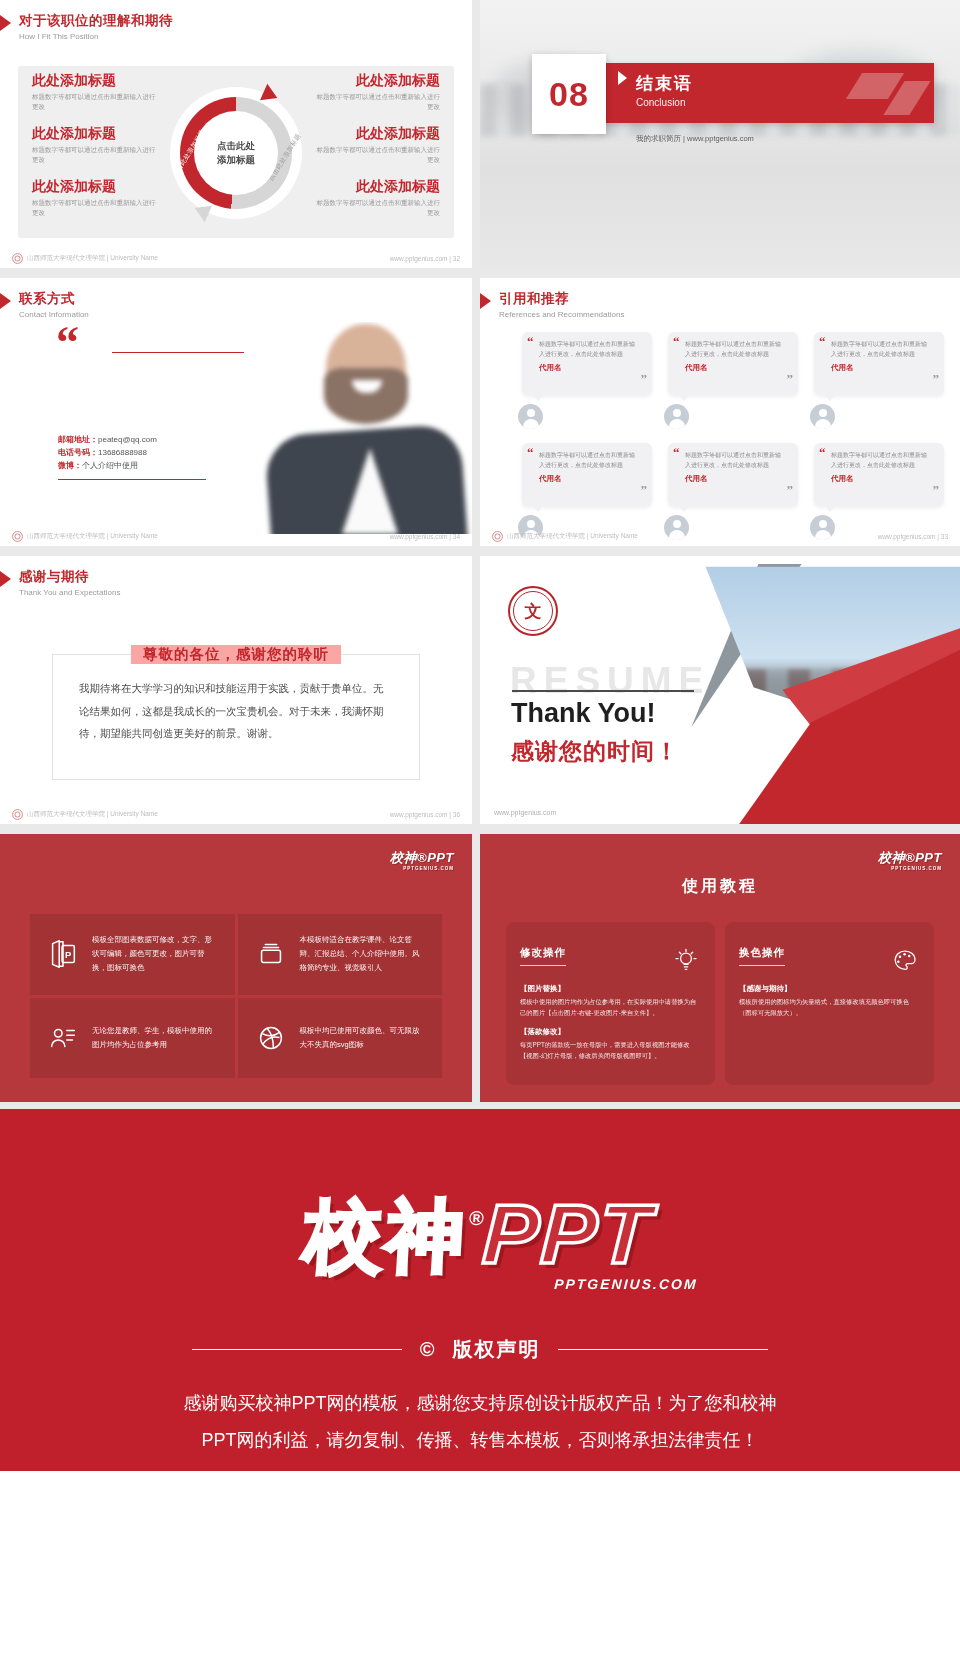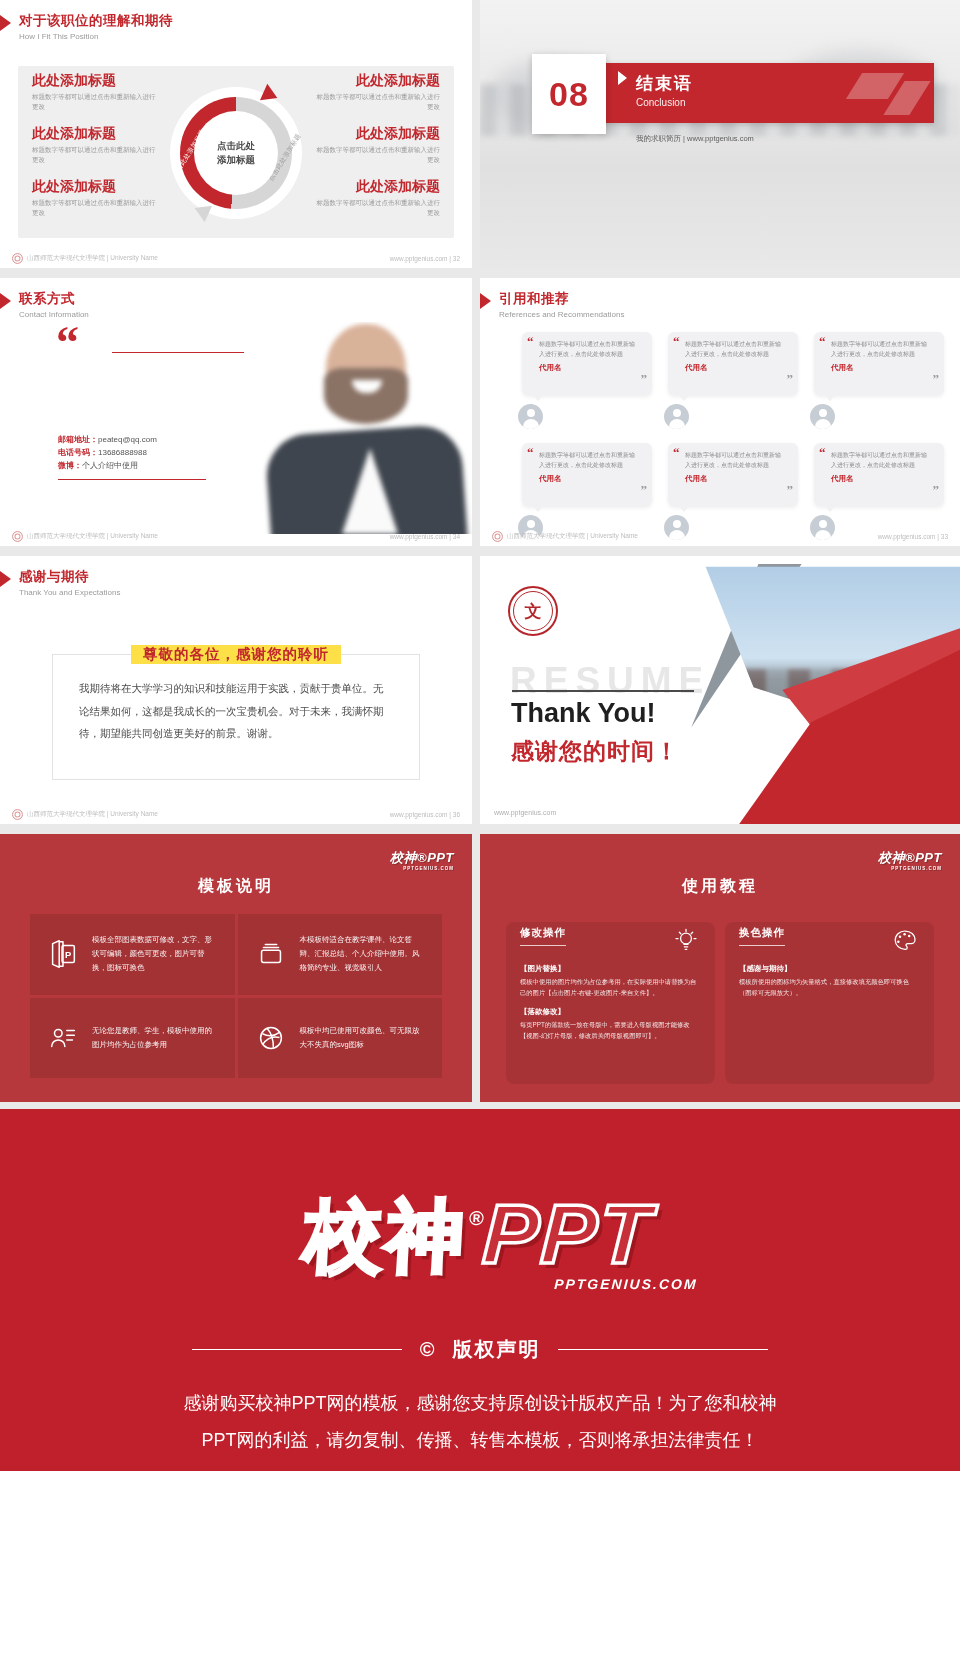--- a/index.html
+++ b/index.html
@@ -74,21 +74,21 @@
   .bubble p{margin:0 6px 0 8px;font-size:6px;line-height:1.7;color:#8d8d8d;}
   .bubble b.nm{display:block;margin:4px 0 0 8px;font-size:7.5px;color:#c1272d;}
   .ref-meta{display:flex;align-items:center;gap:8px;margin:9px 0 0 -4px;}
   .avatar{position:relative;width:25px;height:25px;border-radius:50%;background:#c7cdd5;overflow:hidden;flex:0 0 auto;}
   .avatar:before{content:"";position:absolute;top:5px;left:8.5px;width:8px;height:8px;background:#fff;border-radius:50%;}
   .avatar:after{content:"";position:absolute;top:15px;left:4.5px;width:16px;height:12px;background:#fff;border-radius:8px 8px 0 0;}
 
   
   .thanks-box{position:absolute;left:52px;right:52px;top:98px;bottom:44px;border:1px solid #e2e2e2;background:#fff;}
   .thanks-heading{position:absolute;top:-10px;left:0;right:0;text-align:center;}
-  .thanks-heading span{display:inline-block;background:#fde047;padding:0 12px;font-size:14.5px;font-weight:bold;color:#c1272d;letter-spacing:1px;}
+  .thanks-heading span{display:inline-block;background:#fca5a5;padding:0 12px;font-size:14.5px;font-weight:bold;color:#c1272d;letter-spacing:1px;}
   .thanks-body{margin:22px 26px 0;font-size:10.5px;line-height:2.15;color:#4c4c4c;}
 
   
   .res-gray-tri{position:absolute;inset:0;background:#8e969e;clip-path:polygon(58% 3%,67% 3%,44% 64%);z-index:1;}
   .res-photo{position:absolute;inset:0;clip-path:polygon(47% 4%,100% 4%,100% 74%,57% 49%);z-index:2;
     background:linear-gradient(180deg,#aecbe4 0%,#cfe2f1 38%,#9aa5ae 46%,#848f98 56%,#8fb3a0 66%,#6f9c88 88%,#7aa390 100%);}
   .res-photo .bld{position:absolute;left:0;right:0;top:42%;height:16%;background:repeating-linear-gradient(90deg,rgba(90,60,55,.5) 0 22px,rgba(140,145,150,.45) 22px 44px);filter:blur(2px);}
   .res-red-band{position:absolute;inset:0;background:#cf3d43;clip-path:polygon(63% 50%,100% 27%,100% 49%,71% 68%);z-index:3;}
   .res-red-tri{position:absolute;inset:0;background:#c1272d;clip-path:polygon(100% 35%,100% 100%,54% 100%,69% 62%);z-index:3;}
   .seal{position:absolute;left:28px;top:30px;width:46px;height:46px;border:2.5px solid #b5262b;border-radius:50%;display:flex;align-items:center;justify-content:center;z-index:4;}
@@ -104,21 +104,21 @@
   .slide-red{background:#b6383c;}
   .red-logo{position:absolute;top:14px;right:18px;text-align:right;color:#fff;z-index:4;text-shadow:1px 1px 0 rgba(0,0,0,.25);}
   .red-logo .lg-row{font-size:13px;font-weight:800;font-style:italic;letter-spacing:.5px;}
   .red-logo .lg-sub{display:block;font-size:4.5px;font-weight:bold;letter-spacing:1px;margin-top:-1px;}
   .red-title{position:absolute;top:42px;left:0;right:0;text-align:center;margin:0;font-size:16px;font-weight:bold;color:#fff;letter-spacing:3px;}
   .notes-grid{position:absolute;left:30px;right:30px;top:80px;bottom:24px;display:grid;grid-template-columns:1fr 1fr;grid-template-rows:1fr 1fr;gap:3px;}
   .note-cell{background:rgba(0,0,0,.10);display:flex;align-items:center;gap:12px;padding:10px 16px;}
   .note-cell svg{flex:0 0 auto;}
   .note-cell p{margin:0;font-size:7.5px;line-height:1.85;color:rgba(255,255,255,.95);}
   .tut-wrap{position:absolute;left:26px;right:26px;top:88px;bottom:18px;display:grid;grid-template-columns:1fr 1fr;gap:10px;}
-  .tut-panel{background:rgba(0,0,0,.08);border-radius:8px;padding:4px 14px;}
+  .tut-panel{background:rgba(0,0,0,.08);border-radius:8px;padding:24px 14px;}
   .tut-head{display:flex;align-items:flex-start;justify-content:space-between;}
   .tut-head h3{margin:0;font-size:10.5px;color:#fff;font-weight:bold;letter-spacing:1px;border-bottom:1px solid rgba(255,255,255,.75);padding-bottom:5px;}
   .tut-item{margin-top:8px;}
   .tut-item b{display:block;font-size:7.5px;color:#fff;margin-bottom:2px;}
   .tut-item p{margin:0;font-size:6.3px;line-height:1.8;color:rgba(255,255,255,.88);}
 
   
   .brand-footer{position:relative;width:960px;height:546px;background:#c0202c;margin-top:7px;}
   .biglogo{padding-top:76px;text-align:center;transform:skewX(-3deg);}
   .biglogo .cn{font-size:78px;font-weight:800;color:#c73038;-webkit-text-stroke:3.5px #fff;text-shadow:5px 5px 0 rgba(120,10,16,.45);letter-spacing:4px;}
@@ -362,21 +362,20 @@
       <div class="res-en">Thank You!</div>
       <div class="res-cn">感谢您的时间！</div>
       <div class="res-url">www.pptgenius.com</div>
     </section>
 
     <section class="slide slide-red">
       <div class="red-logo">
         <span class="lg-row"><span>校神</span><span>®</span><span>PPT</span></span>
         <span class="lg-sub">PPTGENIUS.COM</span>
       </div>
-      <h2 class="red-title">模板说明</h2>
       <div class="notes-grid">
         <div class="note-cell">
           <svg width="34" height="34" viewBox="0 0 36 36" fill="none" stroke="#fff" stroke-width="1.6" stroke-linejoin="round">
             <path d="M7 7l7-3v28l-7-3z"></path>
               <path d="M14 5h4v26h-4"></path>
               <rect x="17" y="9" width="13" height="18" rx="1.5"></rect>
             <text x="23.5" y="22" font-size="10" font-weight="bold" fill="#fff" stroke="none" text-anchor="middle">P</text>
           </svg>
           <p>模板全部图表数据可修改，文字、形状可编辑，颜色可更改，图片可替换，图标可换色</p>
         </div>

